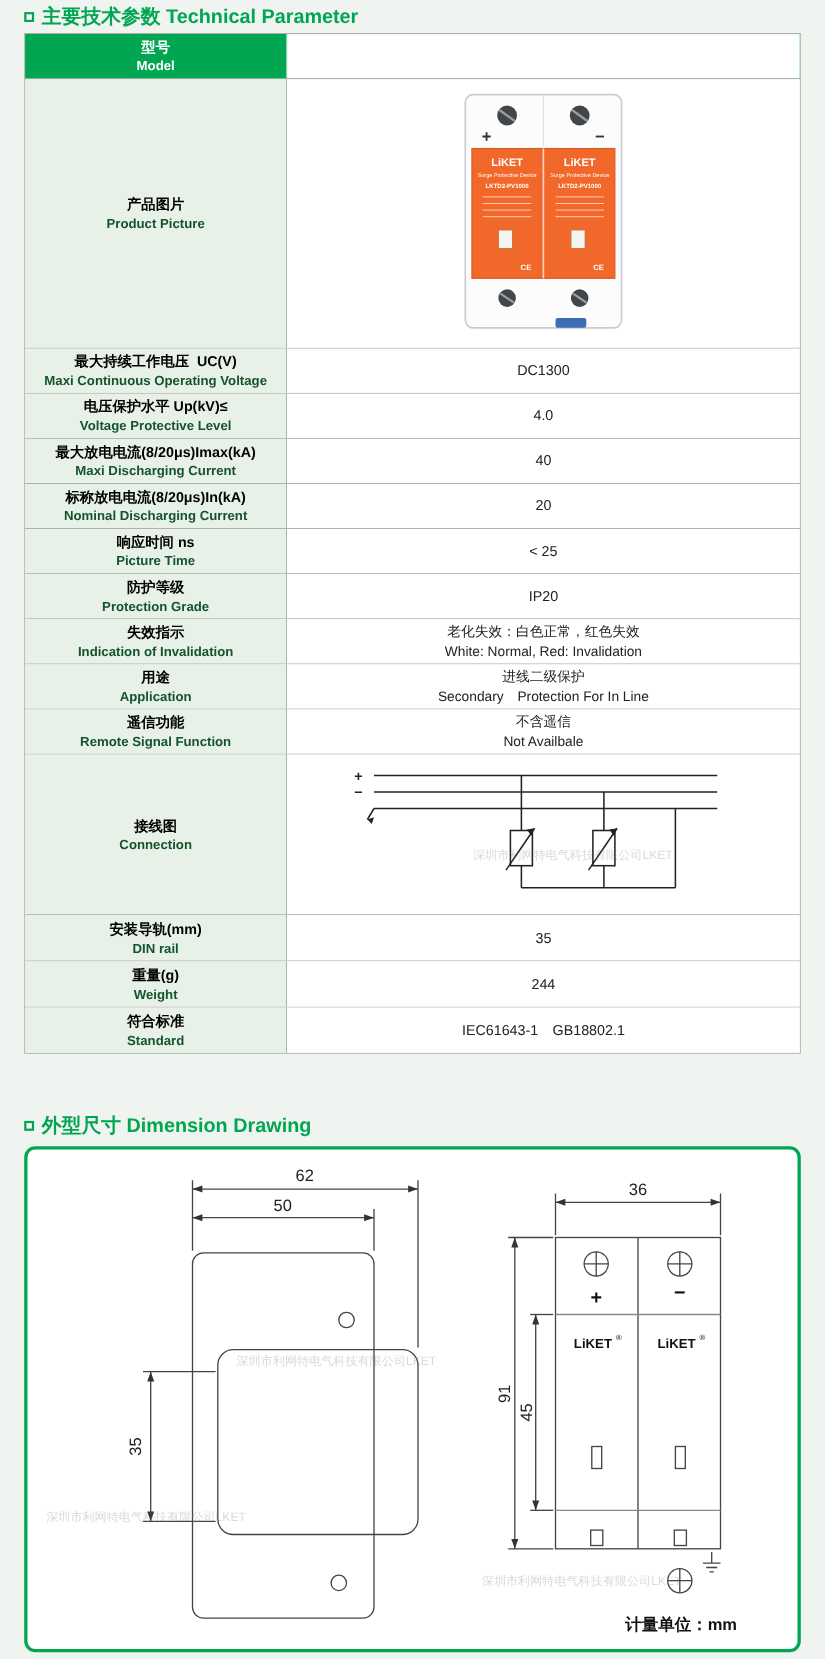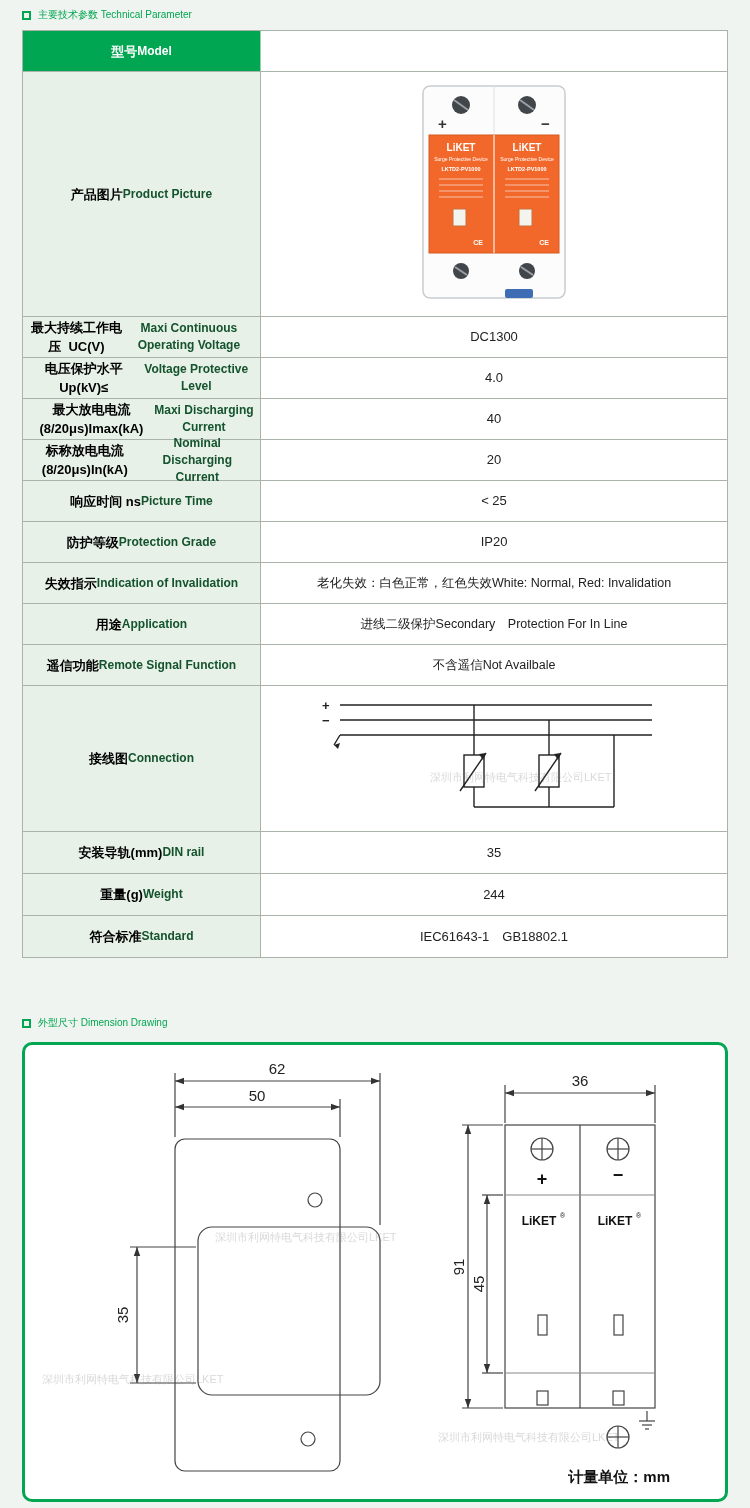--- a/index.html
+++ b/index.html
@@ -1,27 +1,27 @@
 <!DOCTYPE html>
 <html><head>
 <meta charset="utf-8">
 <style>
   * { margin:0; padding:0; box-sizing:border-box; }
   html,body { width:750px; background:#f0f4f0; }
   body { font-family:"Liberation Sans","DejaVu Sans",sans-serif; }
   .page { position:relative; width:750px; height:1508px; overflow:hidden; background:#f0f4f0; }
 
   .section-title { display:flex; align-items:center; margin:4px 0 4px 22px; height:22px;
-    color:#00a651; font-weight:normal; font-size:10px; }
+    color:#00a651; font-weight:bold; font-size:18px; }
   .section-title.second { margin-top:54px; margin-bottom:8px;align-items:center; }
   .bullet { width:9px; height:9px; border:2px solid #00a651; display:inline-block; margin-right:7px; flex:0 0 auto; }
 
   .spec-table { margin:0 22px; width:706px; border:1px solid #a9b3a9; border-bottom:none; background:#fff; }
   .row { display:flex; border-bottom:1px solid #a9b3a9; }
-  .cell { display:flex; flex-direction:row; justify-content:center; align-items:center; text-align:center; }
+  .cell { display:flex; flex-direction:column; justify-content:center; align-items:center; text-align:center; }
   .cell.left { width:238px; background:#e7f1e7; border-right:1px solid #a9b3a9; padding:3px 6px; }
   .cell.right { flex:1; background:#fff; padding:3px 8px; }
   .cn { font-size:13px; font-weight:bold; color:#000; line-height:19px; white-space:pre-wrap; }
   .en { font-size:12px; font-weight:bold; color:#14532d; line-height:17px; white-space:pre-wrap; }
   .val { font-size:13px; color:#222; line-height:18px; white-space:pre-wrap; }
   .val2 { font-size:12.5px; color:#222; line-height:18px; white-space:pre-wrap; }
 
   .row.h-hdr { height:41px; background:#00a651; }
   .row.h-hdr .cell.left { background:#00a651; border-right-color:#8fd4ae; }
   .row.h-hdr .cn, .row.h-hdr .en { color:#fff; }

